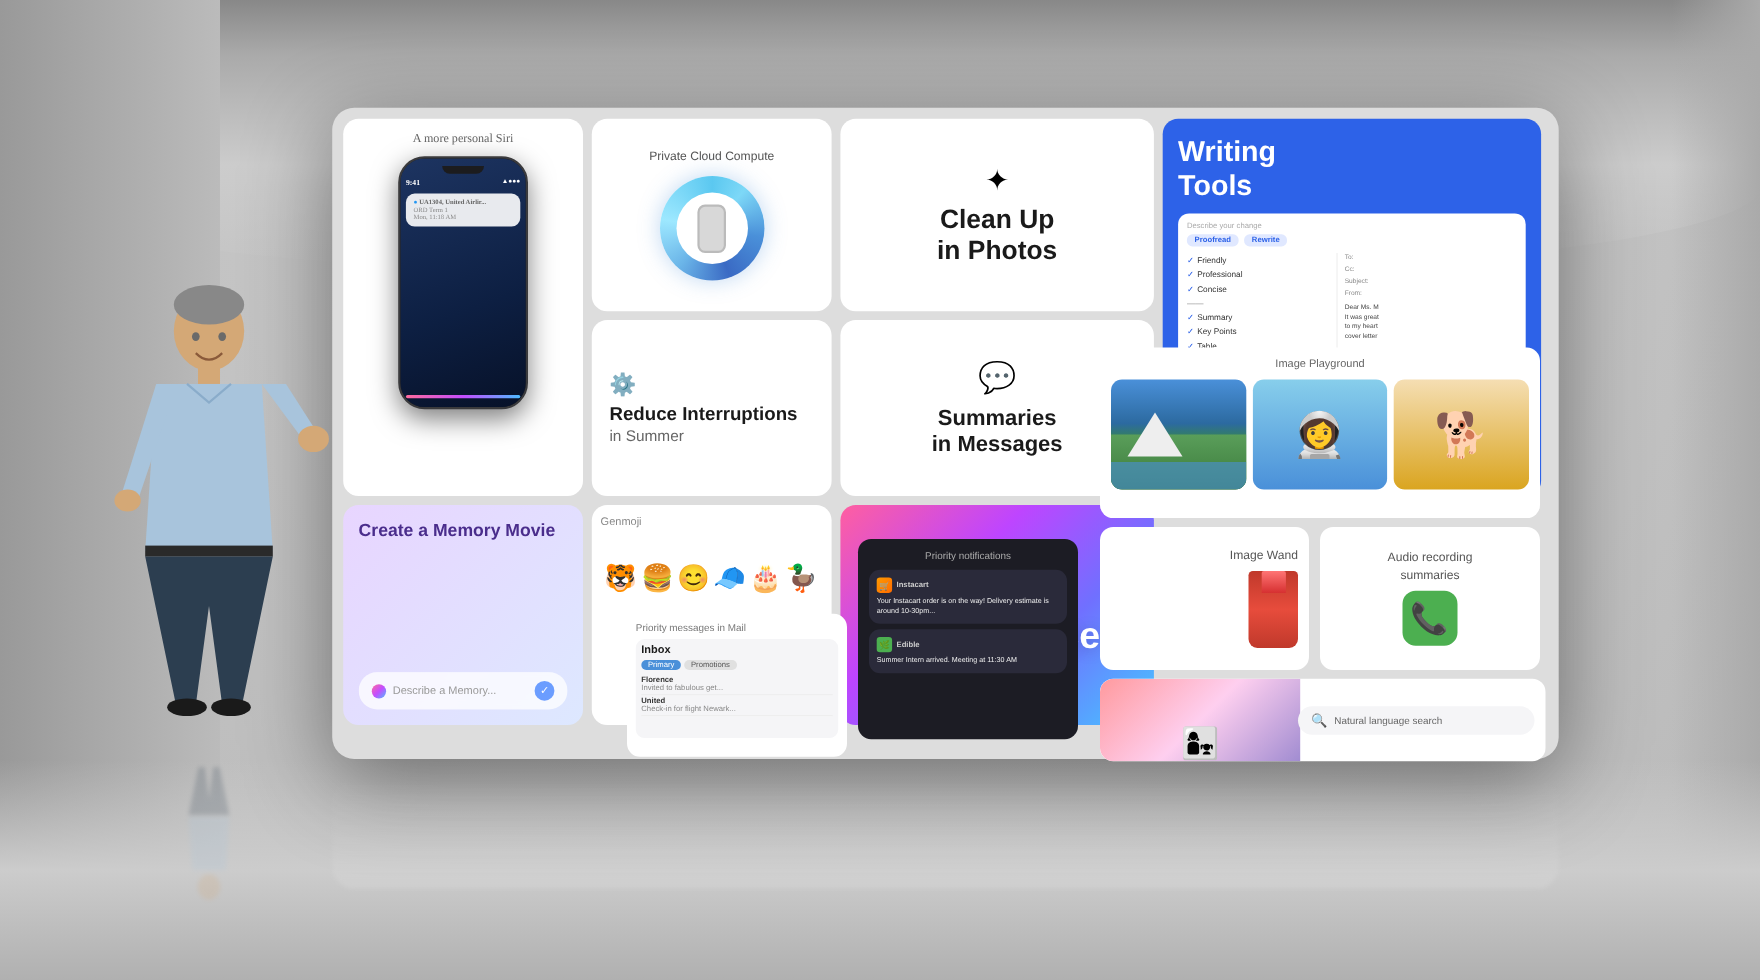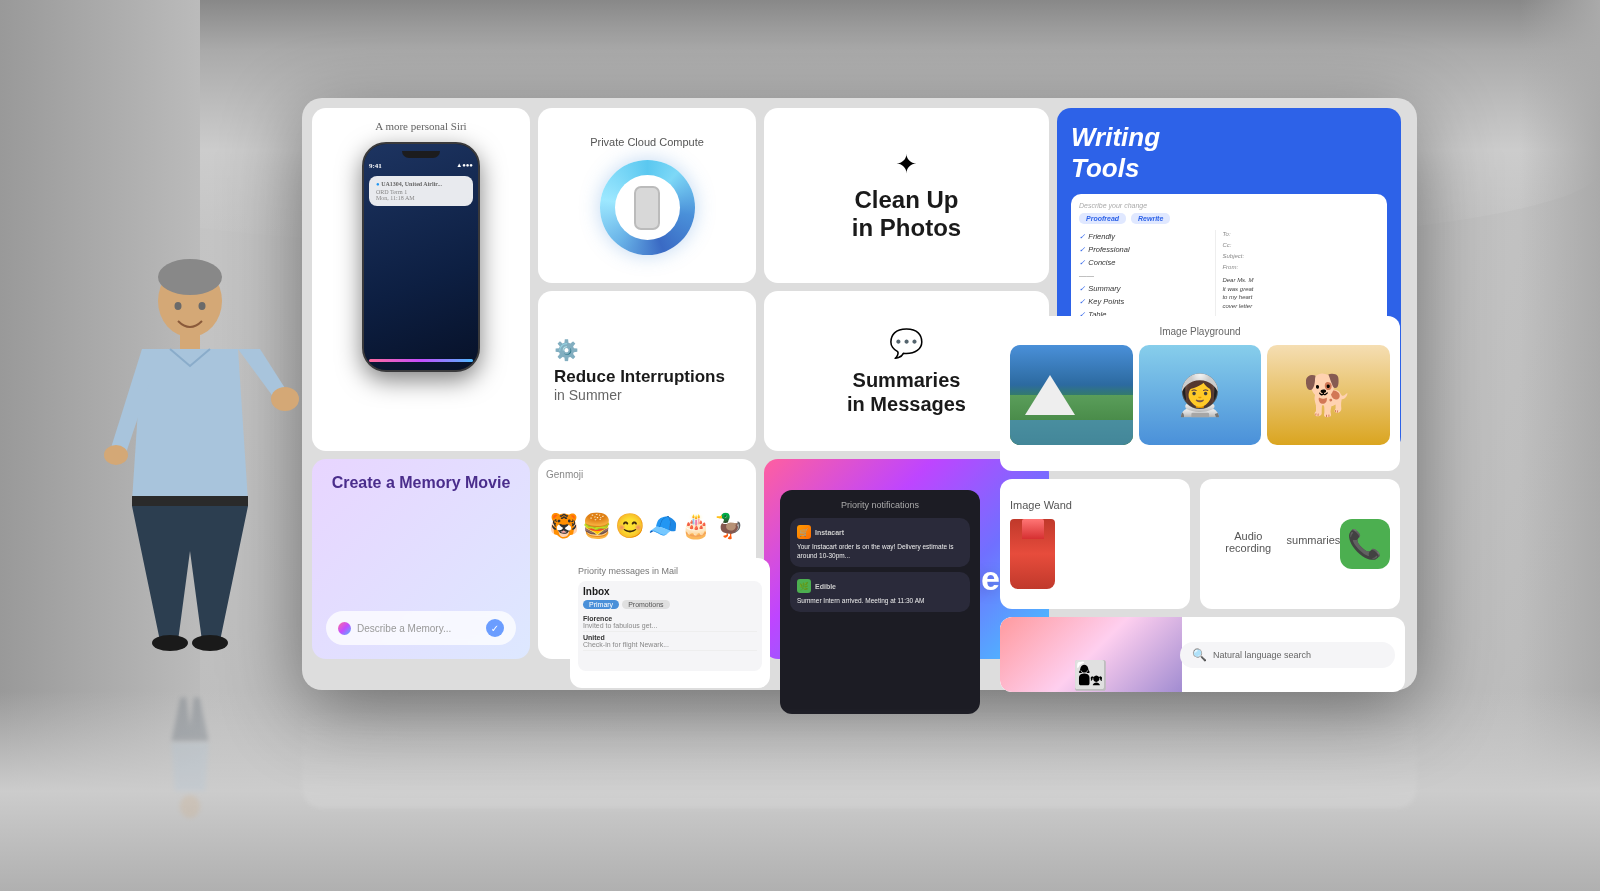--- a/index.html
+++ b/index.html
@@ -108,21 +108,21 @@
       </div>
 
       <div class="gc-card" style="grid-column:3;grid-row:1;display:flex;flex-direction:column;align-items:center;justify-content:center;padding:16px;background:white;">
         <div style="font-size:26px;margin-bottom:6px;">✦</div>
         <div style="font-size:24px;font-weight:800;color:#1a1a1a;text-align:center;line-height:1.15;">
           <span>Clean Up</span><br>
           <span>in Photos</span>
         </div>
       </div>
 
-      <div class="gc-card" style="grid-column:4;grid-row:1/3;background:#2d62e8;display:flex;flex-direction:column;padding:14px;font-style:italic;">
+      <div class="gc-card" style="grid-column:4;grid-row:1/3;background:#2d62e8;display:flex;flex-direction:column;padding:14px;">
         <div style="font-size:26px;font-weight:800;color:white;line-height:1.2;margin-bottom:10px;">Writing<br>Tools</div>
 
         <div style="background:white;border-radius:10px;flex:1;padding:8px;overflow:hidden;position:relative;">
 
           <div style="font-size:7px;color:#aaa;margin-bottom:4px;">Describe your change</div>
 
           <div style="display:flex;gap:5px;align-items:center;margin-bottom:6px;">
             <div style="background:#e0e8ff;border-radius:5px;padding:2px 7px;font-size:7px;color:#2d62e8;font-weight:600;">Proofread</div>
             <div style="background:#e0e8ff;border-radius:5px;padding:2px 7px;font-size:7px;color:#2d62e8;font-weight:600;">Rewrite</div>
           </div>
@@ -155,21 +155,21 @@
         <div style="font-size:17px;font-weight:800;color:#1a1a1a;line-height:1.2;">Reduce Interruptions</div>
         <div style="font-size:14px;font-weight:500;color:#666;line-height:1.2;">in Summer</div>
       </div>
 
       <div class="gc-card" style="grid-column:3;grid-row:2;display:flex;flex-direction:column;align-items:center;justify-content:center;padding:16px;background:white;">
         <div style="font-size:28px;margin-bottom:8px;">💬</div>
         <div style="font-size:20px;font-weight:800;color:#1a1a1a;text-align:center;line-height:1.2;">Summaries<br>in Messages</div>
       </div>
 
       <div class="gc-card" style="grid-column:1;grid-row:3;background:linear-gradient(135deg,#e8d5ff 0%,#dde8ff 100%);display:flex;flex-direction:column;padding:14px;">
-        <div style="font-size:16px;font-weight:800;color:#4a2d8c;line-height:1.2;margin-bottom:auto;text-align:center;">Create a Memory Movie</div>
+        <div style="font-size:16px;font-weight:800;color:#4a2d8c;line-height:1.2;margin-bottom:auto;">Create a Memory Movie</div>
 
         <div style="background:rgba(255,255,255,0.75);border-radius:22px;padding:8px 12px;display:flex;align-items:center;gap:6px;backdrop-filter:blur(4px);">
           <div style="width:13px;height:13px;border-radius:50%;background:linear-gradient(135deg,#ff6b9d,#c44dff,#4dbbff);"></div>
           <span style="font-size:10px;color:#999;flex:1;">Describe a Memory...</span>
           <div style="width:18px;height:18px;background:#6b9dff;border-radius:50%;display:flex;align-items:center;justify-content:center;color:white;font-size:10px;">✓</div>
         </div>
       </div>
 
       <div class="gc-card" style="grid-column:2;grid-row:3;background:white;display:flex;flex-direction:column;padding:10px 8px;">
         <div style="font-size:10px;color:#888;margin-bottom:6px;text-align:left;">Genmoji</div>
@@ -208,21 +208,21 @@
         <div style="font-weight:700;">Florence</div>
         <div style="color:#888;">Invited to fabulous get...</div>
       </div>
       <div style="font-size:7px;color:#333;border-bottom:0.5px solid #eee;padding:2px 0;">
         <div style="font-weight:700;">United</div>
         <div style="color:#888;">Check-in for flight Newark...</div>
       </div>
     </div>
   </div>
 
-  <div style="position:absolute;top:490px;left:780px;width:200px;height:224px;background:#1c1c24;border-radius:12px;overflow:hidden;padding:10px;">
+  <div style="position:absolute;top:490px;left:780px;width:200px;height:182px;background:#1c1c24;border-radius:12px;overflow:hidden;padding:10px;">
     <div style="font-size:9px;color:#aaa;text-align:center;margin-bottom:8px;">Priority notifications</div>
 
     <div style="background:#2a2a3a;border-radius:10px;padding:7px;margin-bottom:5px;">
       <div style="display:flex;align-items:center;gap:4px;margin-bottom:3px;">
         <div style="width:14px;height:14px;background:linear-gradient(135deg,#ff9a00,#ff6b00);border-radius:3px;font-size:8px;display:flex;align-items:center;justify-content:center;color:white;">🛒</div>
         <span style="font-size:7px;color:#ccc;font-weight:600;">Instacart</span>
       </div>
       <div style="font-size:6.5px;color:#eee;line-height:1.4;">Your Instacart order is on the way! Delivery estimate is around 10-30pm...</div>
     </div>
     <div style="background:#2a2a3a;border-radius:10px;padding:7px;">
@@ -248,29 +248,29 @@
       <div style="flex:1;height:100px;background:linear-gradient(180deg,#87CEEB 0%,#4a90d9 100%);border-radius:10px;display:flex;align-items:center;justify-content:center;">
         <div style="font-size:40px;">👩‍🚀</div>
       </div>
 
       <div style="flex:1;height:100px;background:linear-gradient(180deg,#f5deb3 0%,#daa520 100%);border-radius:10px;display:flex;align-items:center;justify-content:center;">
         <div style="font-size:40px;">🐕</div>
       </div>
     </div>
   </div>
 
-  <div style="position:absolute;top:479px;left:1000px;width:190px;height:130px;background:white;border-radius:12px;overflow:hidden;padding:10px;display:flex;flex-direction:column;align-items:flex-start;justify-content:center;">
+  <div style="position:absolute;top:479px;left:1000px;width:190px;height:130px;background:white;border-radius:12px;overflow:hidden;padding:10px;display:flex;flex-direction:column;align-items:flex-end;justify-content:center;">
     <div style="font-size:11px;color:#555;margin-bottom:8px;font-weight:500;">Image Wand</div>
 
     <div style="width:45px;height:70px;background:linear-gradient(180deg,#c0392b,#e74c3c,#c0392b);border-radius:4px 4px 8px 8px;position:relative;">
       <div style="position:absolute;top:0;left:50%;transform:translateX(-50%);width:22px;height:20px;background:linear-gradient(180deg,#ff7675,#d63031);border-radius:2px 2px 0 0;"></div>
     </div>
   </div>
 
-  <div style="position:absolute;top:479px;left:1200px;width:200px;height:130px;background:white;border-radius:12px;overflow:hidden;padding:10px;display:flex;flex-direction:row;align-items:center;justify-content:center;">
+  <div style="position:absolute;top:479px;left:1200px;width:200px;height:130px;background:white;border-radius:12px;overflow:hidden;padding:10px;display:flex;flex-direction:column;align-items:center;justify-content:center;">
     <div style="font-size:11px;color:#555;margin-bottom:4px;font-weight:500;text-align:center;">Audio recording</div>
     <div style="font-size:11px;color:#555;margin-bottom:8px;font-weight:500;">summaries</div>
 
     <div style="width:50px;height:50px;background:#4CAF50;border-radius:12px;display:flex;align-items:center;justify-content:center;">
       <span style="font-size:28px;">📞</span>
     </div>
   </div>
 
   <div style="position:absolute;top:617px;left:1000px;width:405px;height:75px;background:white;border-radius:12px;overflow:hidden;padding:10px;display:flex;flex-direction:column;justify-content:center;">
 

